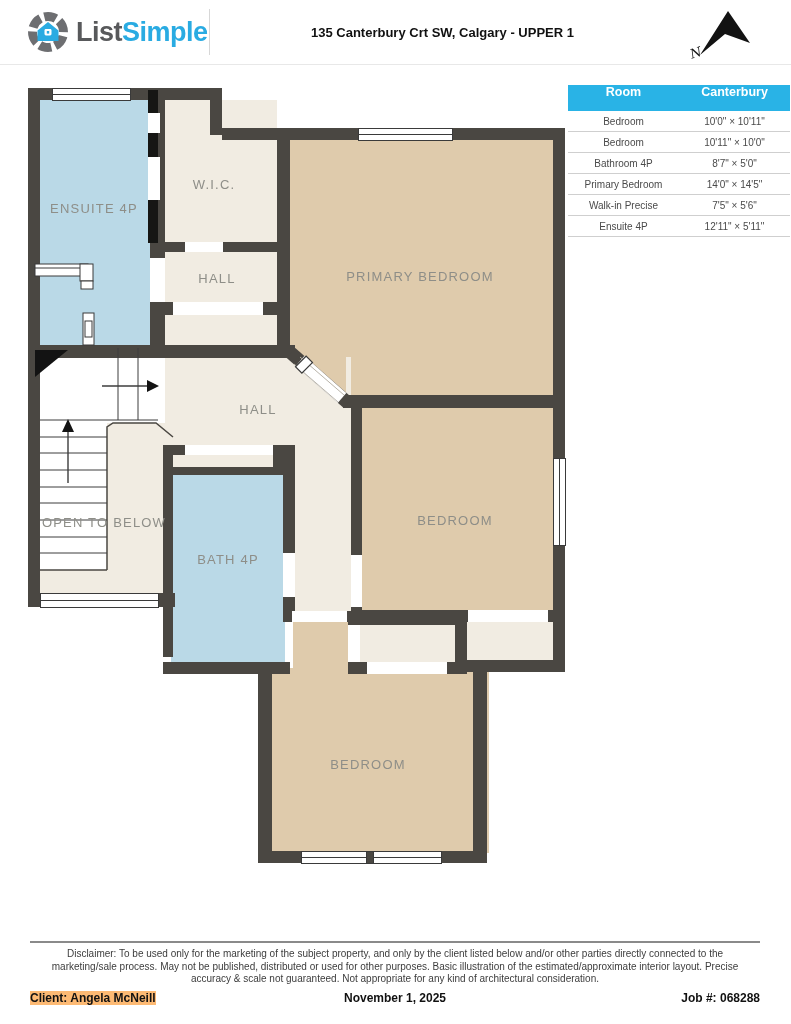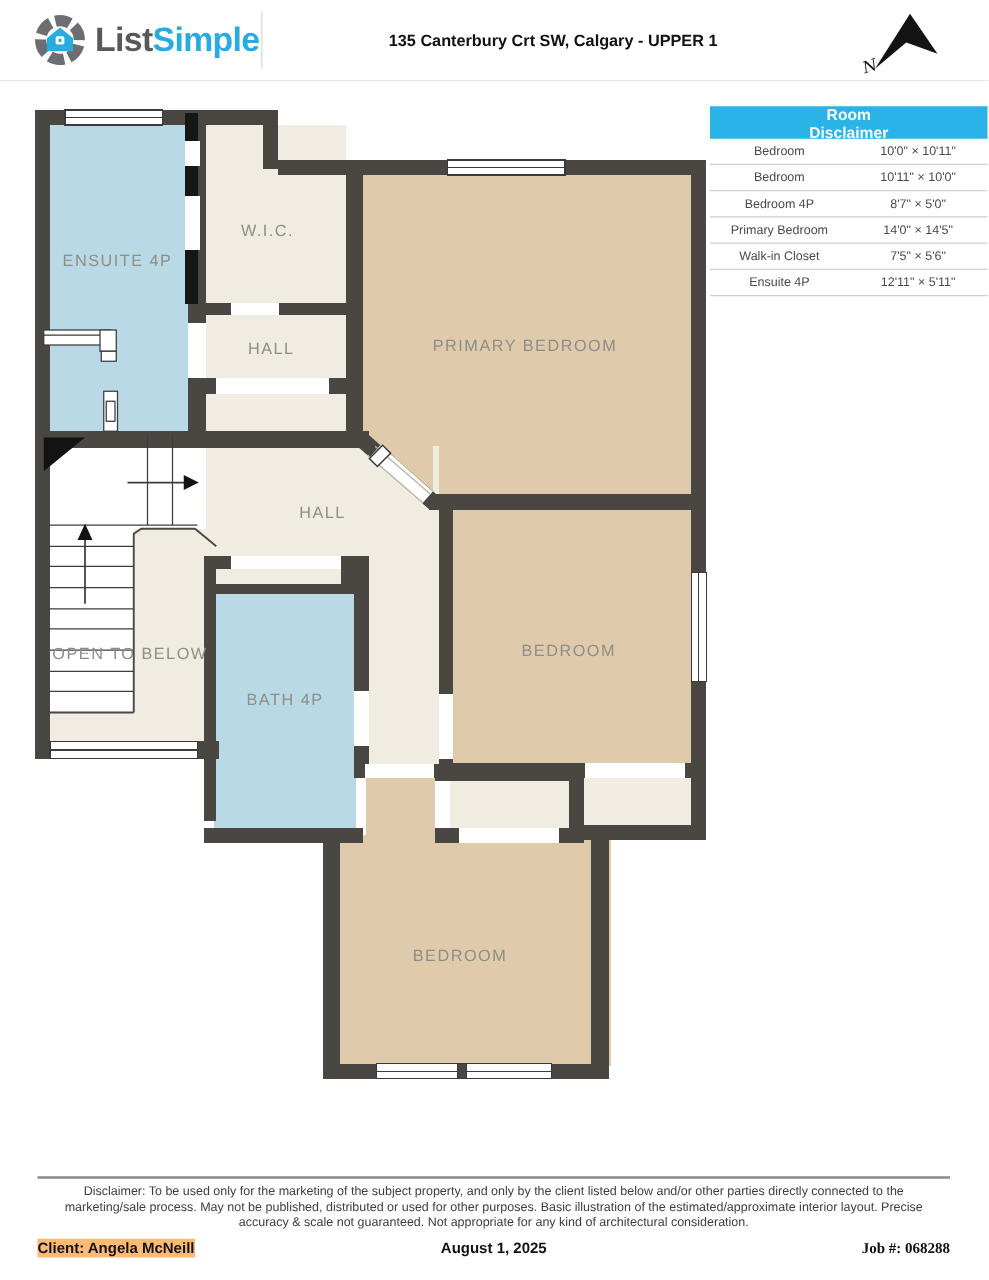--- a/index.html
+++ b/index.html
@@ -10,36 +10,36 @@
   .logo{position:absolute;left:26px;top:10px;height:44px;display:flex;align-items:center;}
   .logo-text{font-size:27px;font-weight:bold;letter-spacing:-0.5px;margin-left:6px;}
   .logo-gray{color:#58595b;}
   .logo-blue{color:#29abe2;}
   .hdr-div{position:absolute;left:209px;top:9px;height:46px;width:1px;background:#d7d7d7;}
   .title{position:absolute;left:225px;top:0;width:435px;height:64px;display:flex;align-items:center;justify-content:center;
          font-weight:bold;font-size:13px;color:#111;}
   .north{position:absolute;left:688px;top:8px;width:72px;height:52px;}
   
   .rtable{position:absolute;left:568px;top:85px;width:222px;font-family:"Liberation Sans",sans-serif;}
-  .rt-head{display:flex;background:#29b3e6;color:#fff;font-weight:bold;font-size:12.5px;height:26px;flex-direction:column;}
+  .rt-head{display:flex;background:#29b3e6;color:#fff;font-weight:bold;font-size:12.5px;height:26px;}
   .rt-head div{flex:1;text-align:center;}
   .rt-row{display:flex;height:20px;align-items:center;border-bottom:1px solid #cfcfcf;font-size:10px;color:#4a4a4a;}
   .rt-row div{flex:1;text-align:center;}
   
   .plan{position:absolute;left:28px;top:85px;}
   .plan text{font-family:"Liberation Sans",sans-serif;fill:#8e8e88;font-size:13px;letter-spacing:1.2px;}
   
   .foot-div{position:absolute;left:30px;top:941px;width:730px;border-top:2px solid #8a8a8a;}
   .disclaimer{position:absolute;left:50px;top:948px;width:690px;text-align:center;
               font-size:10px;line-height:12.5px;color:#3d3d3d;}
   .foot-row{position:absolute;left:30px;top:991px;width:730px;display:flex;justify-content:space-between;
             font-size:12px;font-weight:600;color:#111;}
   .foot-center{position:absolute;left:0;width:730px;text-align:center;}
   .foot-left{position:relative;z-index:1;background:#fdba74;}
-  .foot-right{position:relative;z-index:1;background:#fff;font-family:Liberation Serif, serif;}
+  .foot-right{position:relative;z-index:1;background:#fff;}
 </style>
 </head>
 <body>
 
 <div class="page">
 
   <div class="hdr">
     <div class="logo">
       <svg width="44" height="44" viewBox="0 0 44 44">
         <circle cx="22" cy="22" r="15.5" fill="none" stroke="#6d6e71" stroke-width="9" stroke-dasharray="12 4" transform="rotate(18 22 22)"></circle>
@@ -53,40 +53,40 @@
     <div class="title">135 Canterbury Crt SW, Calgary - UPPER 1</div>
     <svg class="north" viewBox="0 0 72 52">
       <polygon points="40,3 62,35 37,26 12,47" fill="#131313"></polygon>
       <text x="3" y="50" style="font-family:'DejaVu Serif',serif;font-style:italic;font-size:13px;fill:#131313;letter-spacing:0;" transform="rotate(-18 6 48)">N</text>
     </svg>
   </div>
 
   <div class="rtable">
     <div class="rt-head">
       <div>Room</div>
-      <div>Disclaimer</div>
+      <div>Canterbury</div>
     </div>
     <div class="rt-row">
         <div>Bedroom</div>
         <div>10'0" × 10'11"</div>
       </div>
     <div class="rt-row">
         <div>Bedroom</div>
         <div>10'11" × 10'0"</div>
       </div>
     <div class="rt-row">
-        <div>Bedroom 4P</div>
+        <div>Bathroom 4P</div>
         <div>8'7" × 5'0"</div>
       </div>
     <div class="rt-row">
         <div>Primary Bedroom</div>
         <div>14'0" × 14'5"</div>
       </div>
     <div class="rt-row">
-        <div>Walk-in Closet</div>
+        <div>Walk-in Precise</div>
         <div>7'5" × 5'6"</div>
       </div>
     <div class="rt-row">
         <div>Ensuite 4P</div>
         <div>12'11" × 5'11"</div>
       </div>
   </div>
 
   <svg class="plan" width="540" height="790" viewBox="0 0 540 790">
 
@@ -234,18 +234,18 @@
       <text x="76" y="442">OPEN TO BELOW</text>
       <text x="200" y="479">BATH 4P</text>
       <text x="427" y="440">BEDROOM</text>
       <text x="340" y="684">BEDROOM</text>
     </g>
   </svg>
 
   <div class="foot-div"></div>
   <div class="disclaimer">Disclaimer: To be used only for the marketing of the subject property, and only by the client listed below and/or other parties directly connected to the marketing/sale process. May not be published, distributed or used for other purposes. Basic illustration of the estimated/approximate interior layout. Precise accuracy &amp; scale not guaranteed. Not appropriate for any kind of architectural consideration.</div>
   <div class="foot-row">
-    <div class="foot-center">August 1, 2025</div>
+    <div class="foot-center">November 1, 2025</div>
     <div class="foot-left">Client: Angela McNeill</div>
     <div class="foot-right">Job #: 068288</div>
   </div>
 
 </div>
 
 </body></html>

